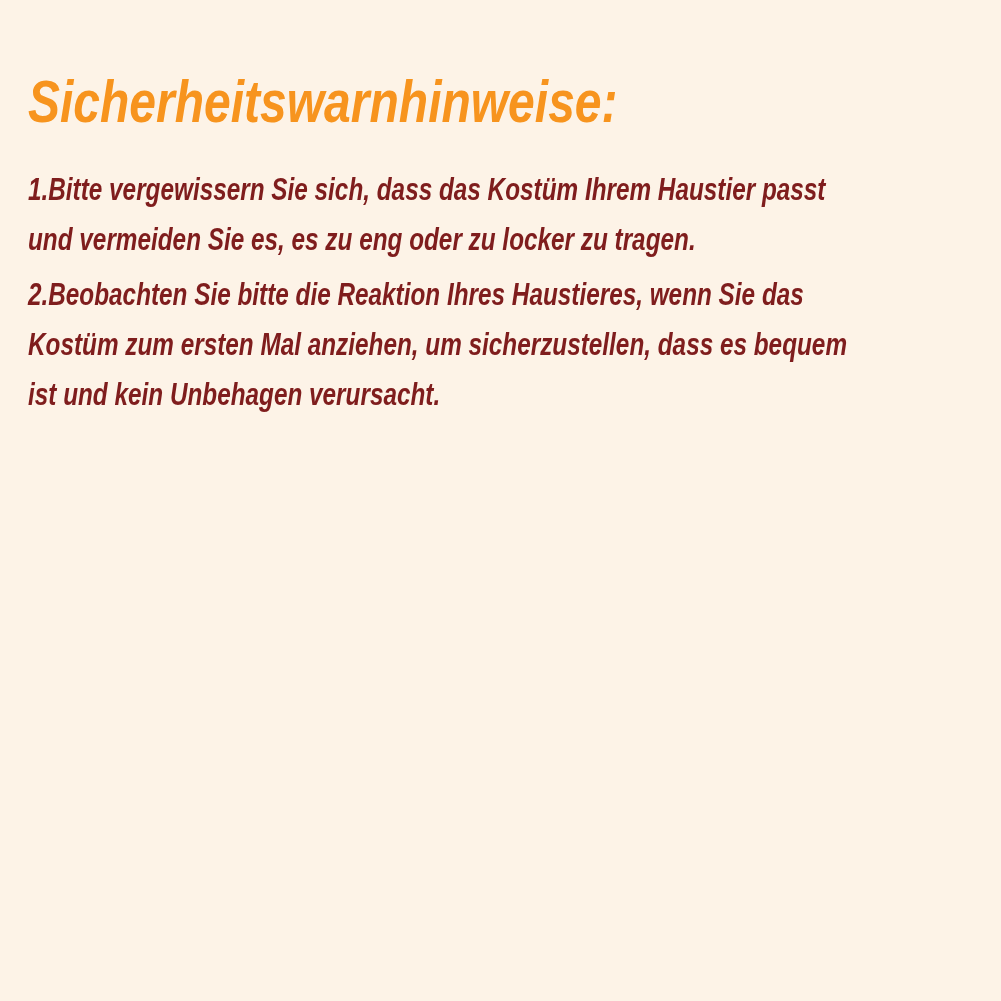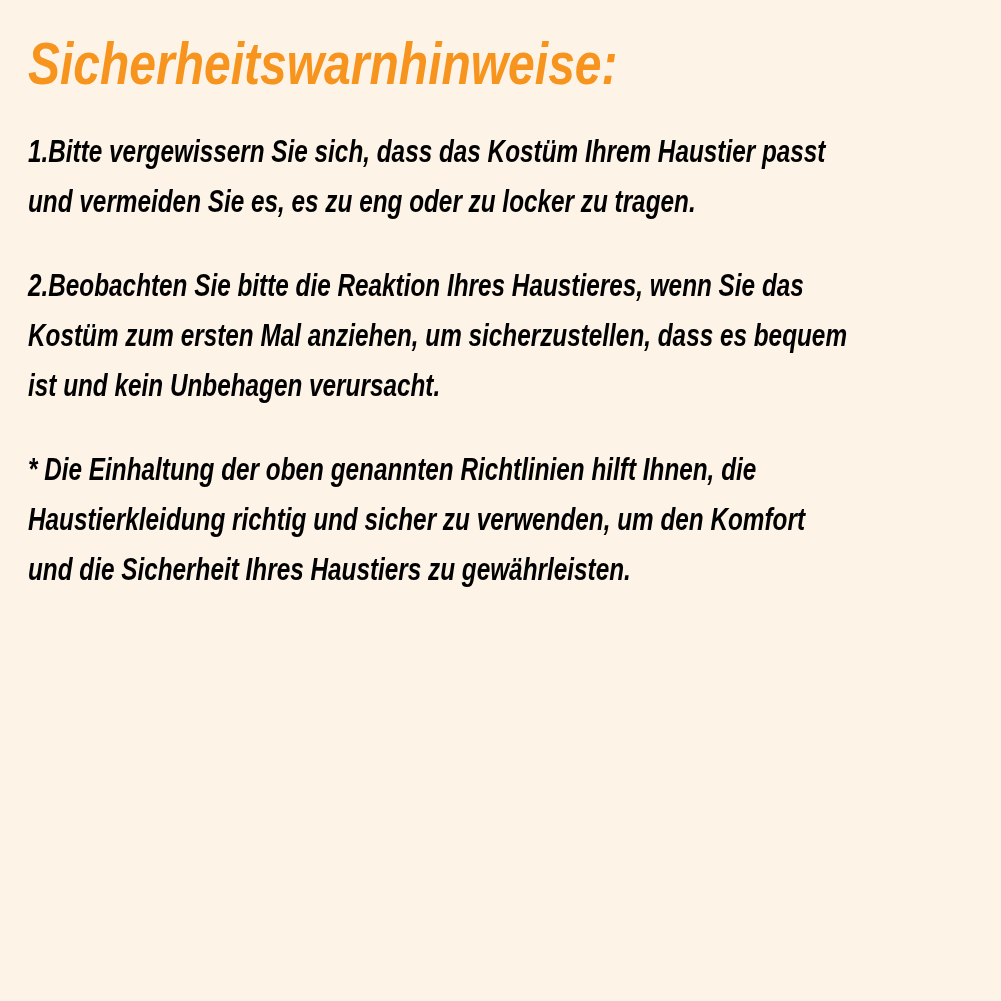--- a/index.html
+++ b/index.html
@@ -10,41 +10,41 @@
   body {
     width: 1001px;
     height: 1001px;
     overflow: hidden;
     font-family: "Liberation Sans", sans-serif;
   }
   .page {
     box-sizing: border-box;
     width: 1001px;
     height: 1001px;
-    padding: 28px 24px 0 28px;
+    padding: 66px 24px 0 28px;
     background: #FDF3E7;
   }
   .heading {
     margin: 0 0 26px 0;
     font-size: 60px;
     line-height: 72px;
     font-weight: bold;
     font-style: italic;
     color: #F7941E;
     white-space: nowrap;
     transform: scaleX(0.80);
     transform-origin: 0 50%;
     letter-spacing: 0px;
   }
   .para {
     margin: 0;
-    color: #000000;
+    color: #7f1d1d;
   }
   .para + .para {
-    margin-top: 34px;
+    margin-top: 5px;
   }
   .para .line {
     font-size: 32px;
     line-height: 50px;
     font-weight: bold;
     font-style: italic;
     white-space: nowrap;
     transform: scaleX(0.76);
     transform-origin: 0 50%;
   }
@@ -61,18 +61,13 @@
     </div>
 
   <div class="para">
       <div class="line">2.Beobachten Sie bitte die Reaktion Ihres Haustieres, wenn Sie das</div>
       <div class="line">Kostüm zum ersten Mal anziehen, um sicherzustellen, dass es bequem</div>
       <div class="line">ist und kein Unbehagen verursacht.</div>
     </div>
 
 
 
-  <div class="para">
-      <div class="line">* Die Einhaltung der oben genannten Richtlinien hilft Ihnen, die</div>
-      <div class="line">Haustierkleidung richtig und sicher zu verwenden, um den Komfort</div>
-      <div class="line">und die Sicherheit Ihres Haustiers zu gewährleisten.</div>
-    </div>
 </div>
 
 </body></html>

